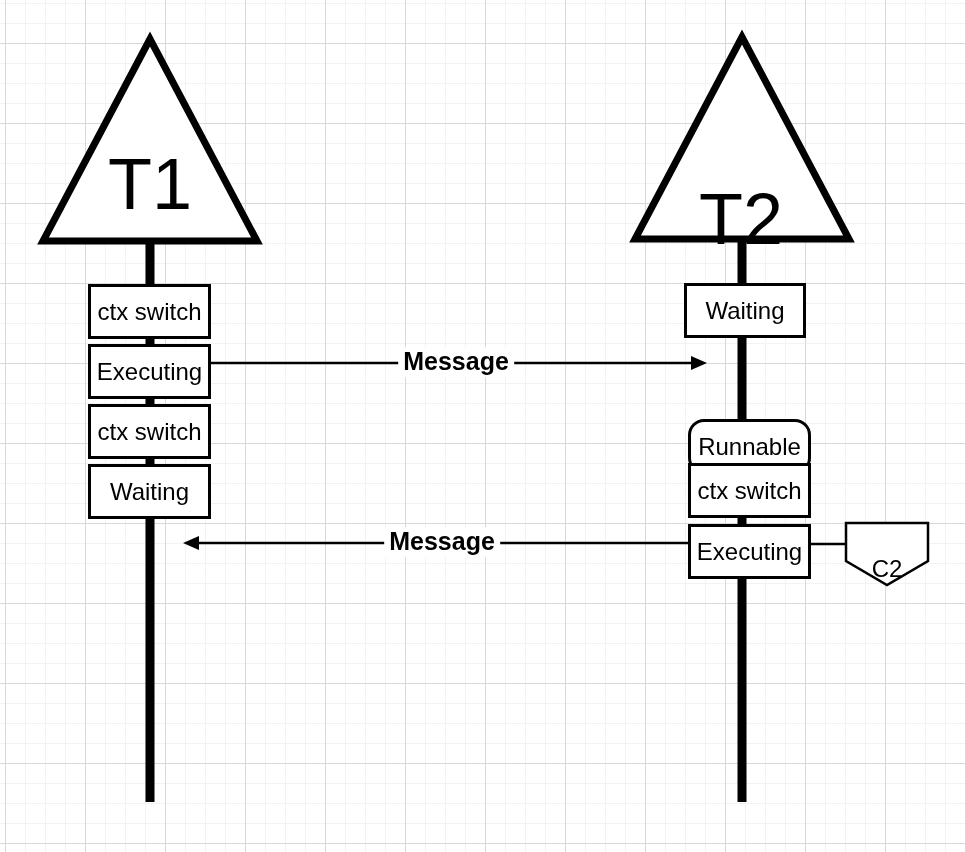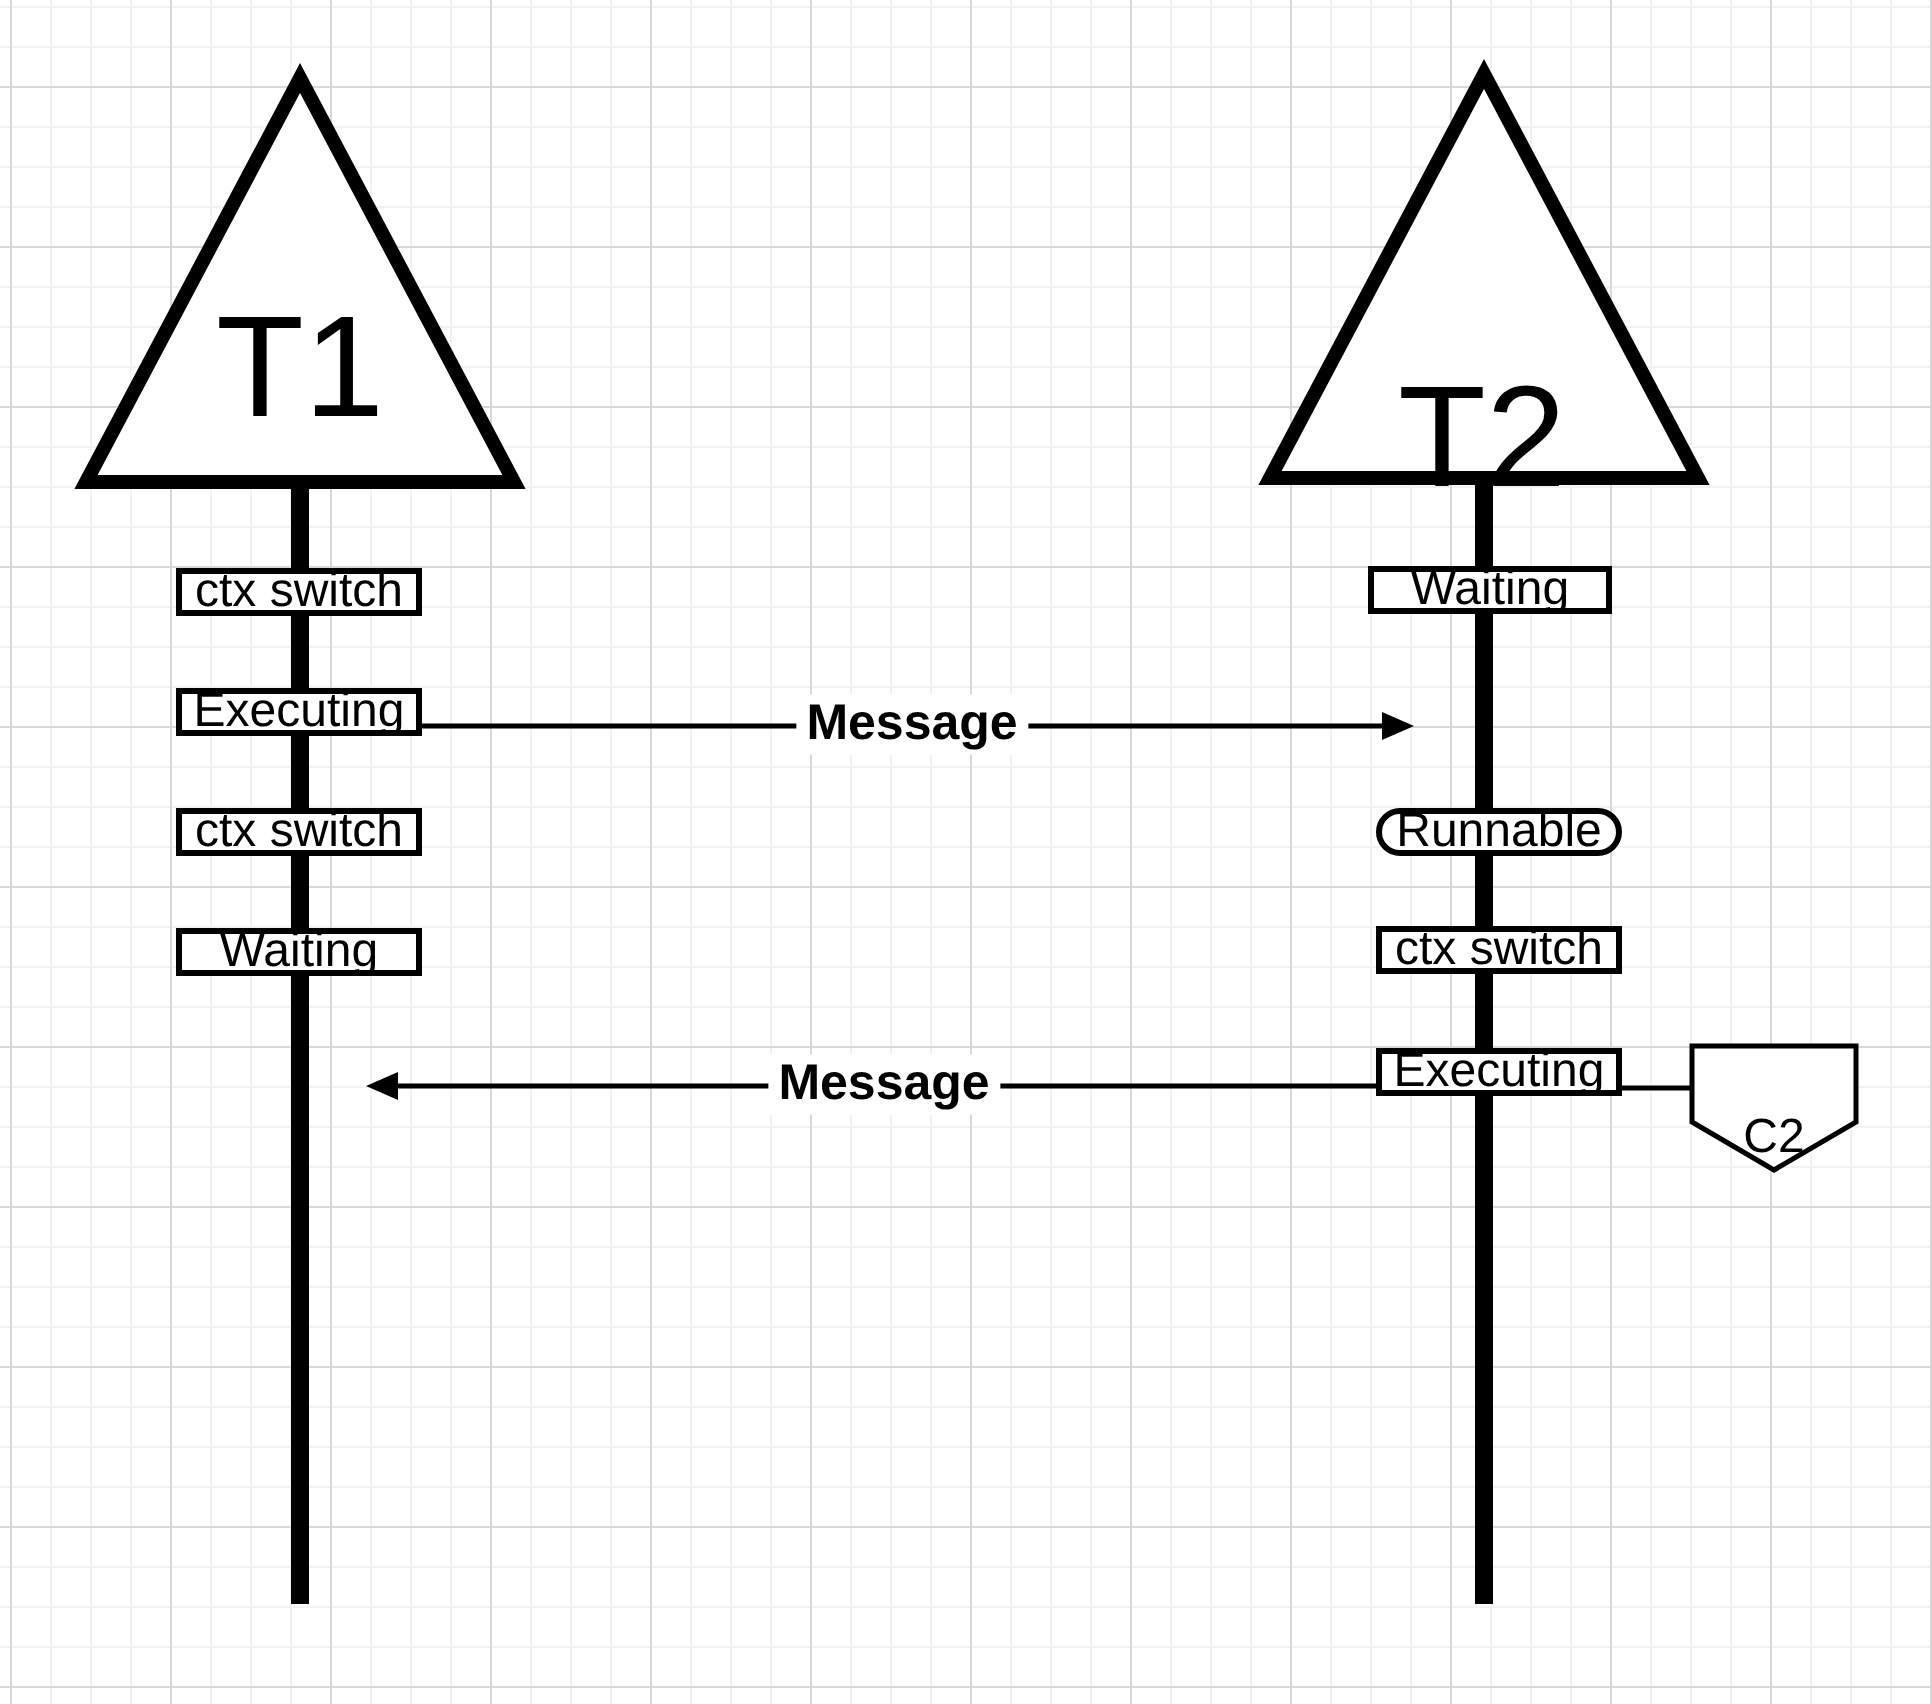--- a/index.html
+++ b/index.html
@@ -24,21 +24,21 @@
   }
   #shapes {
     position: absolute;
     left: 0; top: 0;
     width: 966px; height: 852px;
   }
   .state-box {
     position: absolute;
     box-sizing: border-box;
     width: 123px;
-    height: 24px;
+    height: 55px;
     background: #ffffff;
     border: 3px solid var(--stroke, #000000);
     display: flex;
     align-items: center;
     justify-content: center;
     font-size: 24px;
     color: var(--stroke, #000000);
     white-space: nowrap;
     line-height: 1;
   }
@@ -99,21 +99,21 @@
 
   <div class="thread-label" style="left:80px; top:139px;">T1</div>
   <div class="thread-label" style="left:671px; top:138px;margin-top:36px;">T2</div>
 
   <div class="state-box" style="left:88px; top:284px;">ctx switch</div>
   <div class="state-box" style="left:88px; top:344px;">Executing</div>
   <div class="state-box" style="left:88px; top:404px;">ctx switch</div>
   <div class="state-box" style="left:88px; top:464px;">Waiting</div>
 
   <div class="state-box" style="left:684px; top:283px; width:122px;">Waiting</div>
-  <div class="state-box" style="left:688px; top:404px;border-radius:16px;">Runnable</div>
+  <div class="state-box" style="left:688px; top:419px;border-radius:16px;">Runnable</div>
   <div class="state-box" style="left:688px; top:463px;">ctx switch</div>
   <div class="state-box" style="left:688px; top:524px;">Executing</div>
 
   <div class="message-label" style="left:456px; top:362px;">Message</div>
   <div class="message-label" style="left:442px; top:542px;">Message</div>
 
   <div class="annotation-label" style="left:887px; top:549px;margin-top:20px;">C2</div>
 
 </div>
 

